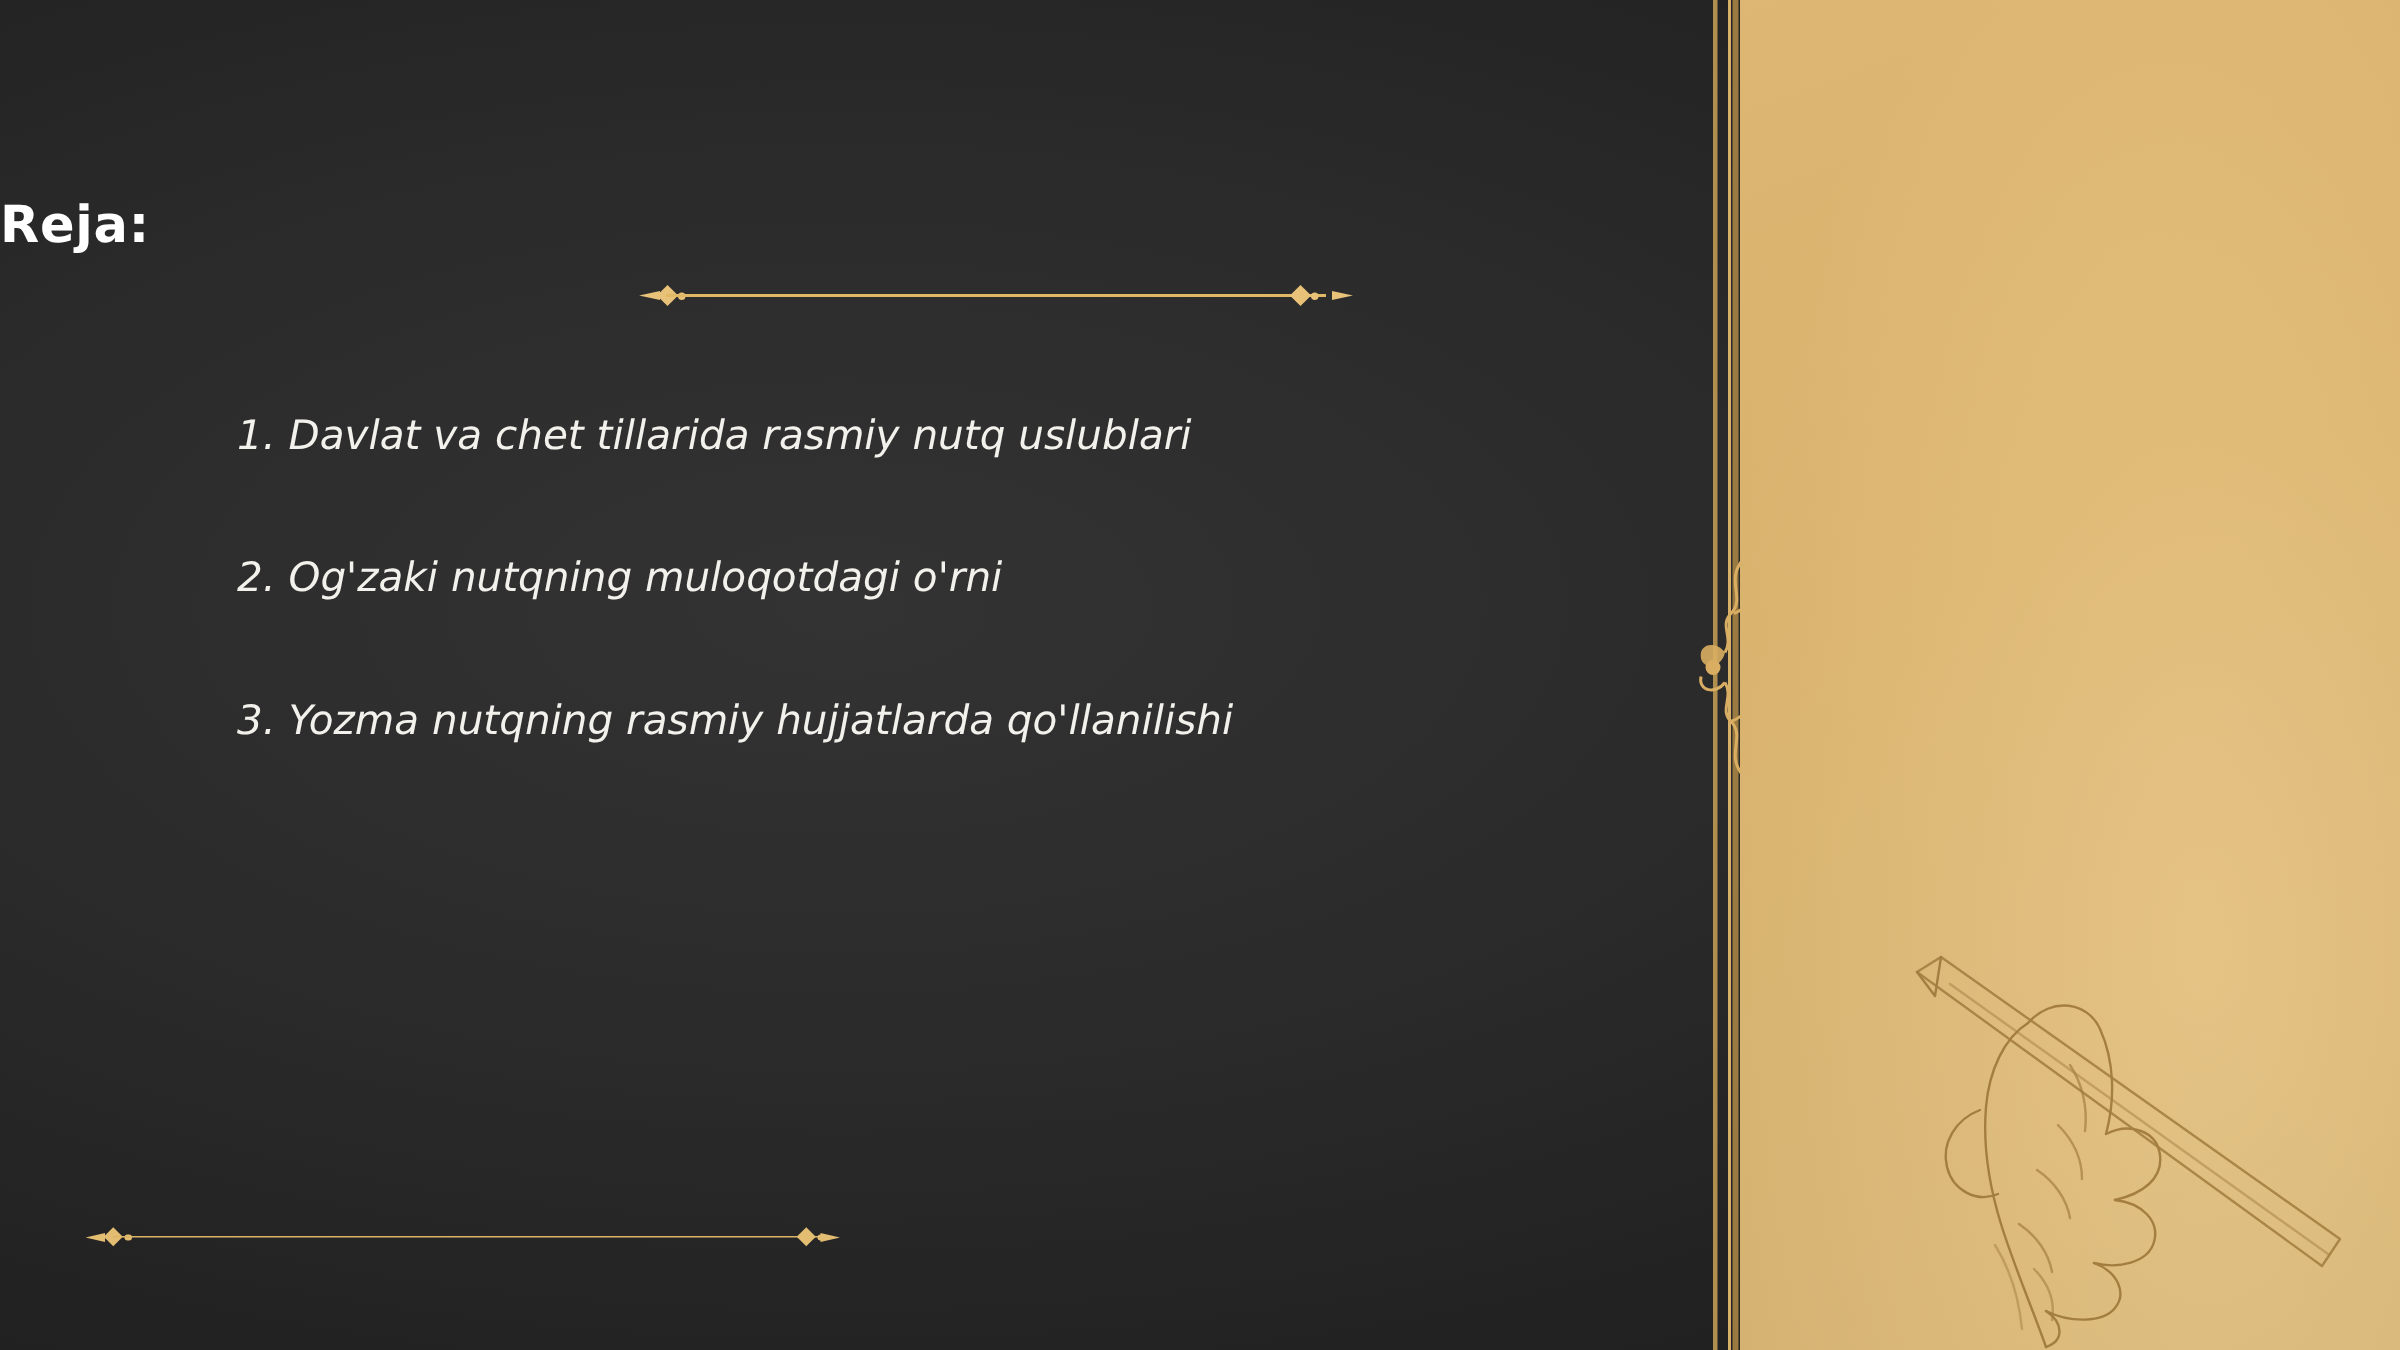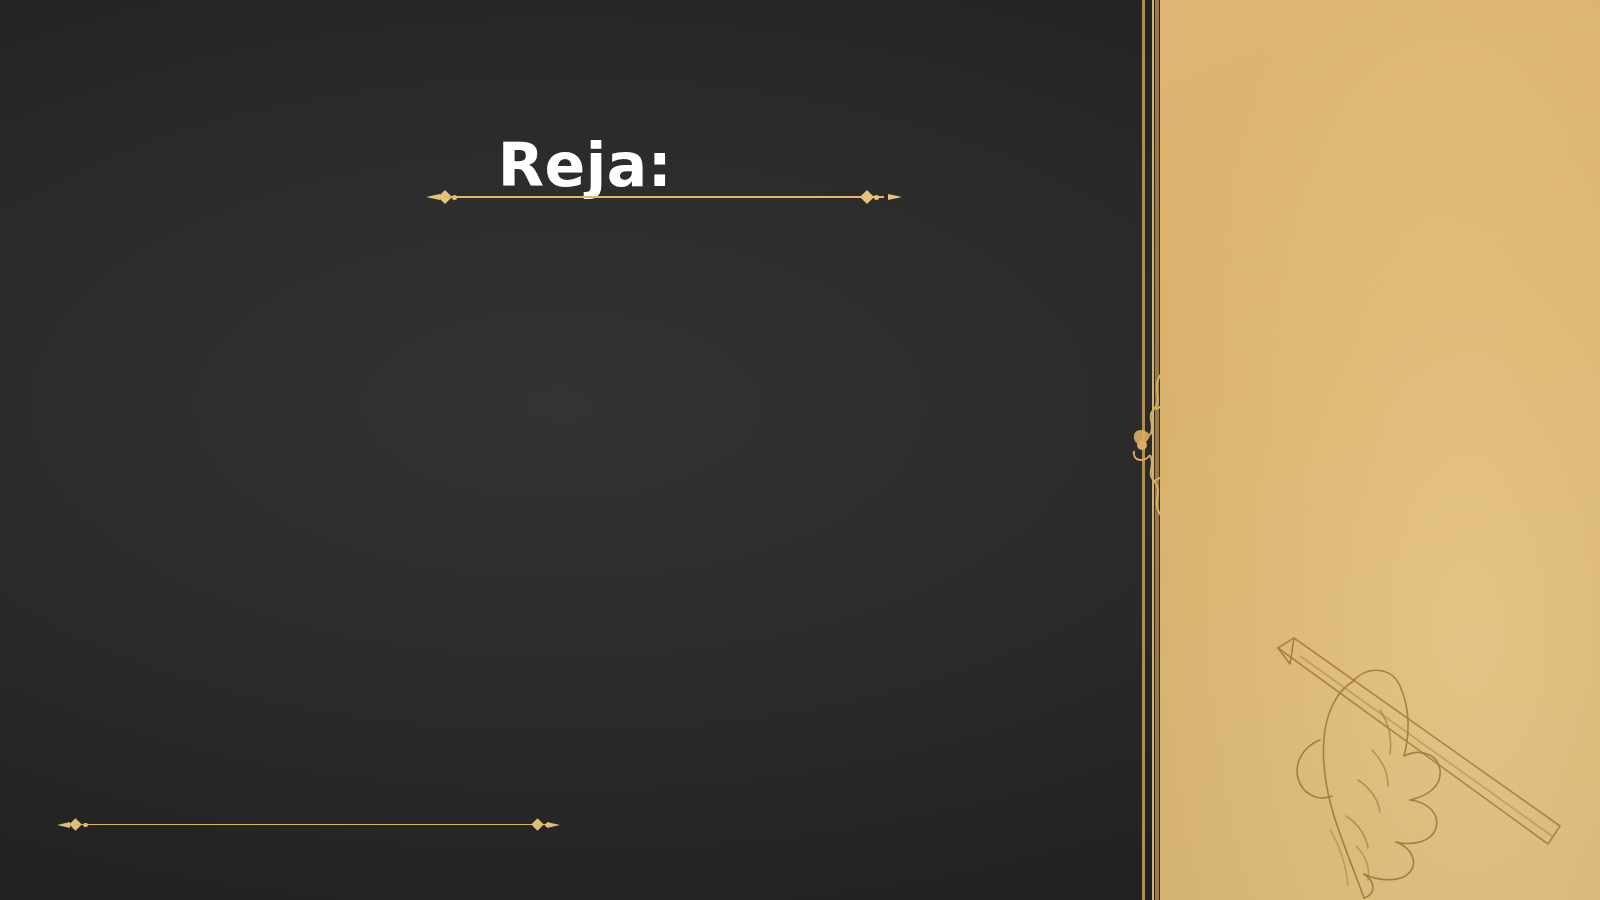--- a/index.html
+++ b/index.html
@@ -29,23 +29,22 @@
     top: 0;
     width: 1170px;
     height: 900px;
   }
 
   .title {
     position: absolute;
     left: 0;
     top: 130px;
     width: 1170px;
-    text-align: center;
     color: #ffffff;
-    font-size: 60px;
+    font-size: 34px;
     font-weight: bold;
     letter-spacing: 0.5px;
     font-family: "DejaVu Sans", sans-serif;
   }
 
   
   .title-rule {
     position: absolute;
     left: 422px;
     top: 190px;
@@ -220,20 +219,25 @@
     <div class="title-rule">
       <div class="tip left"></div>
       <div class="diamond d1"></div>
       <div class="dot dleft"></div>
       <div class="bar"></div>
       <div class="diamond d2"></div>
       <div class="dot dright"></div>
       <div class="tip right"></div>
     </div>
 
+    <div class="bullets">
+      <div class="bullet">1. Davlat va chet tillarida rasmiy nutq uslublari</div>
+      <div class="bullet">2. Og'zaki nutqning muloqotdagi o'rni</div>
+      <div class="bullet">3. Yozma nutqning rasmiy hujjatlarda qo'llanilishi</div>
+    </div>
 
     <div class="bottom-rule">
       <div class="tip left"></div>
       <div class="diamond d1"></div>
       <div class="dot dleft"></div>
       <div class="bar"></div>
       <div class="diamond d2"></div>
       <div class="dot dright"></div>
       <div class="tip right"></div>
     </div>

